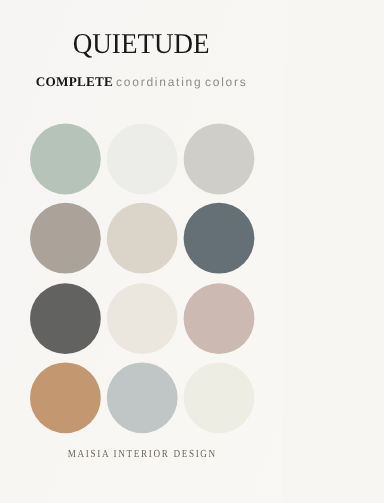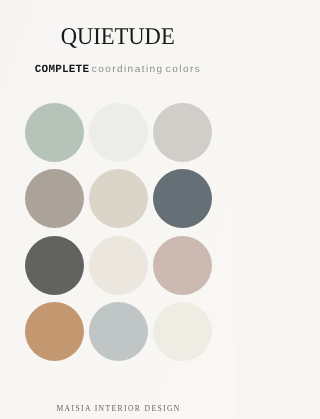--- a/index.html
+++ b/index.html
@@ -20,26 +20,26 @@
 
   .title{top:23.5px;}
   .title .sx{font-family:"Liberation Serif",serif;font-size:24px;letter-spacing:0;
              color:#181818;transform:scaleX(0.94);}
 
   .subtitle{top:43.5px;}
   .subtitle .sx{font-family:"Liberation Serif",serif;font-size:17px;letter-spacing:0;
              color:#1b1b1b;transform:scaleX(0.897);}
 
   .tagline{top:59px;left:0;word-spacing:-2px;}
-  .tagline .b{font-family:Liberation Mono, monospace;font-size:11px;font-weight:bold;
+  .tagline .b{font-family:Liberation Serif, serif;font-size:11px;font-weight:bold;
               letter-spacing:0.2px;color:#161616;}
   .tagline .l{font-family:Liberation Sans, sans-serif;font-size:10px;letter-spacing:1.45px;
               color:#8d8d8d;}
 
-  .footer{top:398px;}
+  .footer{top:368px;}
   .footer .sx{font-family:"Liberation Serif",serif;font-size:9px;letter-spacing:1.6px;
               color:#6d6862;transform:scaleX(0.85);text-indent:1.6px;}
 
   
   .grid{position:absolute;left:24.5px;top:103.2px;width:187px;}
   .row{display:flex;justify-content:space-between;}
   .row + .row{margin-top:7.3px;}
   .dot{width:59px;height:59px;border-radius:50%;}
 </style>
 </head>

